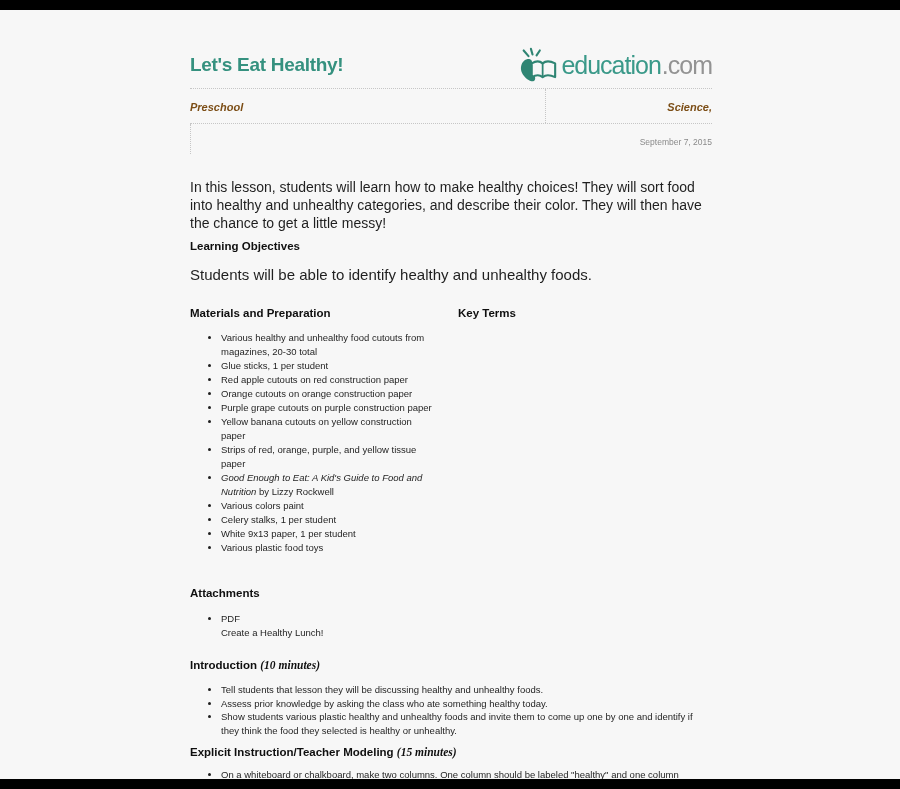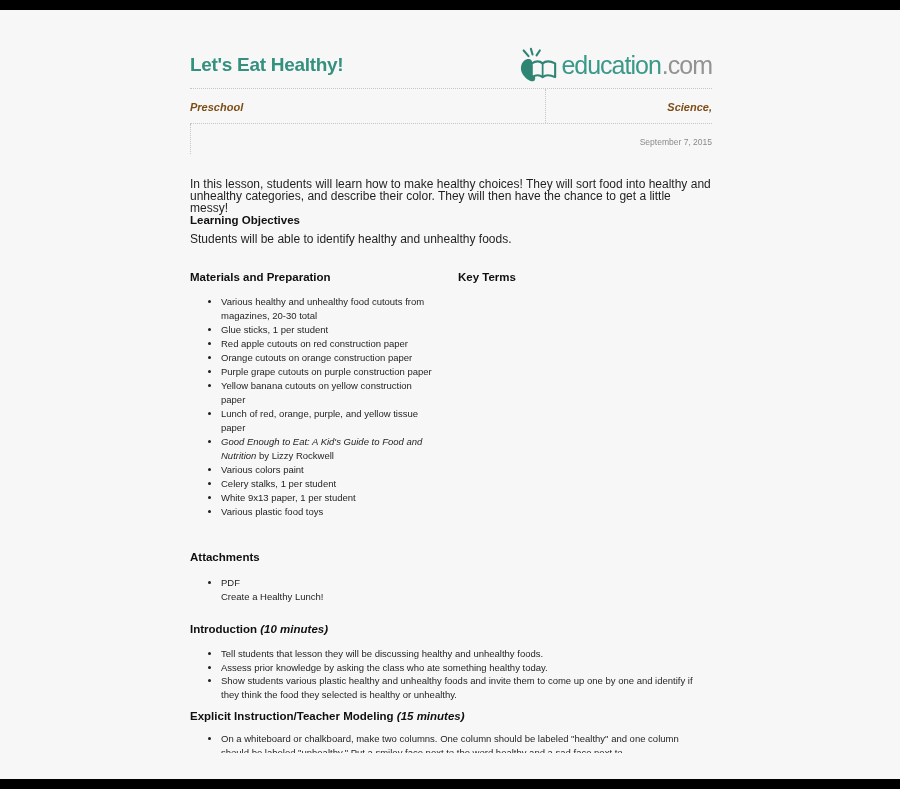--- a/index.html
+++ b/index.html
@@ -38,25 +38,25 @@
   .meta-row .cell-left { width: 355px; }
   .meta-row .cell-right { flex: 1; border-left: 1px dotted #c6c6c6; text-align: right; }
   .row-cats { border-bottom: 1px dotted #c6c6c6; }
   .row-cats .cell-left, .row-cats .cell-right { padding: 8px 0; }
   .cat-link { font-size: 11px; font-weight: bold; font-style: italic; color: #7c4e16; }
   .row-byline .cell-left, .row-byline .cell-right { padding: 7px 0 5px; }
   .byline { font-size: 8.5px; font-style: italic; color: #a0a0a0; }
   .date { font-size: 8.5px; color: #8a8a8a; }
 
   
-  .overview { margin: 24px 0 0; font-size: 12px; line-height: 12px; }
+  .overview { margin: 24px 0 8px; font-size: 14px; line-height: 18px; }
   h2 { margin: 0; font-size: 11.5px; font-weight: bold; color: #0f0f0f; }
-  h2 .duration { font-style: italic; }
+  h2 .duration { font-style: italic; font-family: Liberation Serif, serif; }
   .h-lo { }
-  .lo-body { margin: 6px 0 0; font-size: 12px; line-height: 14px; }
+  .lo-body { margin: 16px 0 0; font-size: 15px; line-height: 14px; }
 
   .two-col { display: flex; margin-top: 25px; }
   .col-left { width: 268px; }
   .col-right { flex: 1; }
 
   ul { margin: 12px 0 0; padding-left: 31px; list-style: disc outside; }
   li { font-size: 9.5px; line-height: 14px; }
   .materials-list li { width: 212px; }
   .materials-list .book-title { font-style: italic; }
 
@@ -124,21 +124,21 @@
   <div class="two-col">
     <div class="col-left">
       <h2>Materials and Preparation</h2>
       <ul class="materials-list">
         <li>Various healthy and unhealthy food cutouts from magazines, 20-30 total</li>
         <li>Glue sticks, 1 per student</li>
         <li>Red apple cutouts on red construction paper</li>
         <li>Orange cutouts on orange construction paper</li>
         <li>Purple grape cutouts on purple construction paper</li>
         <li>Yellow banana cutouts on yellow construction paper</li>
-        <li>Lunch of red, orange, purple, and yellow tissue paper</li>
+        <li>Strips of red, orange, purple, and yellow tissue paper</li>
         <li><span class="book-title">Good Enough to Eat: A Kid's Guide to Food and Nutrition</span><span> by Lizzy Rockwell</span></li>
         <li>Various colors paint</li>
         <li>Celery stalks, 1 per student</li>
         <li>White 9x13 paper, 1 per student</li>
         <li>Various plastic food toys</li>
       </ul>
     </div>
     <div class="col-right">
       <h2>Key Terms</h2>
     </div>

